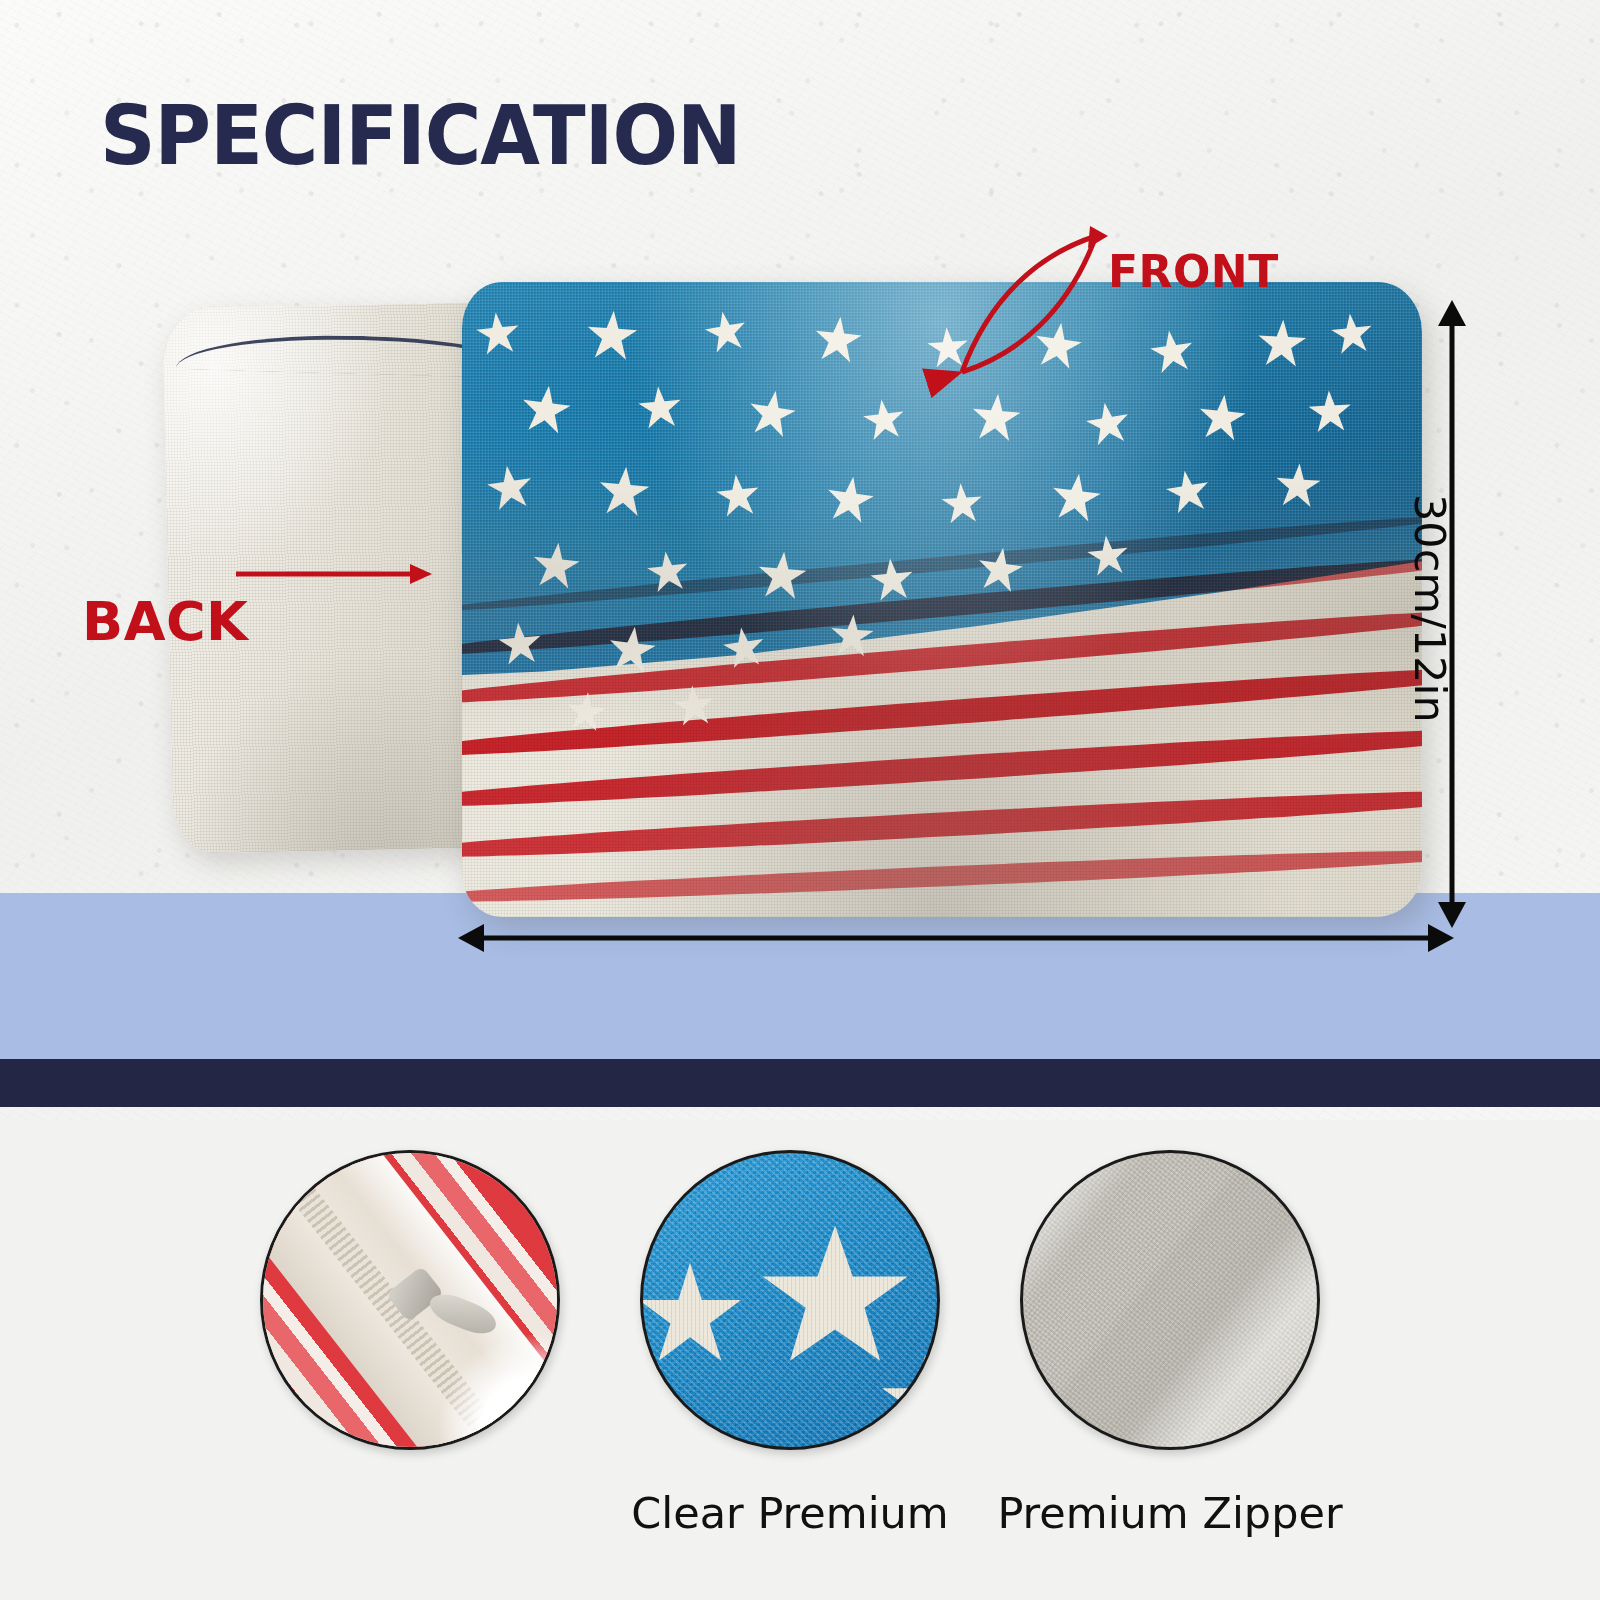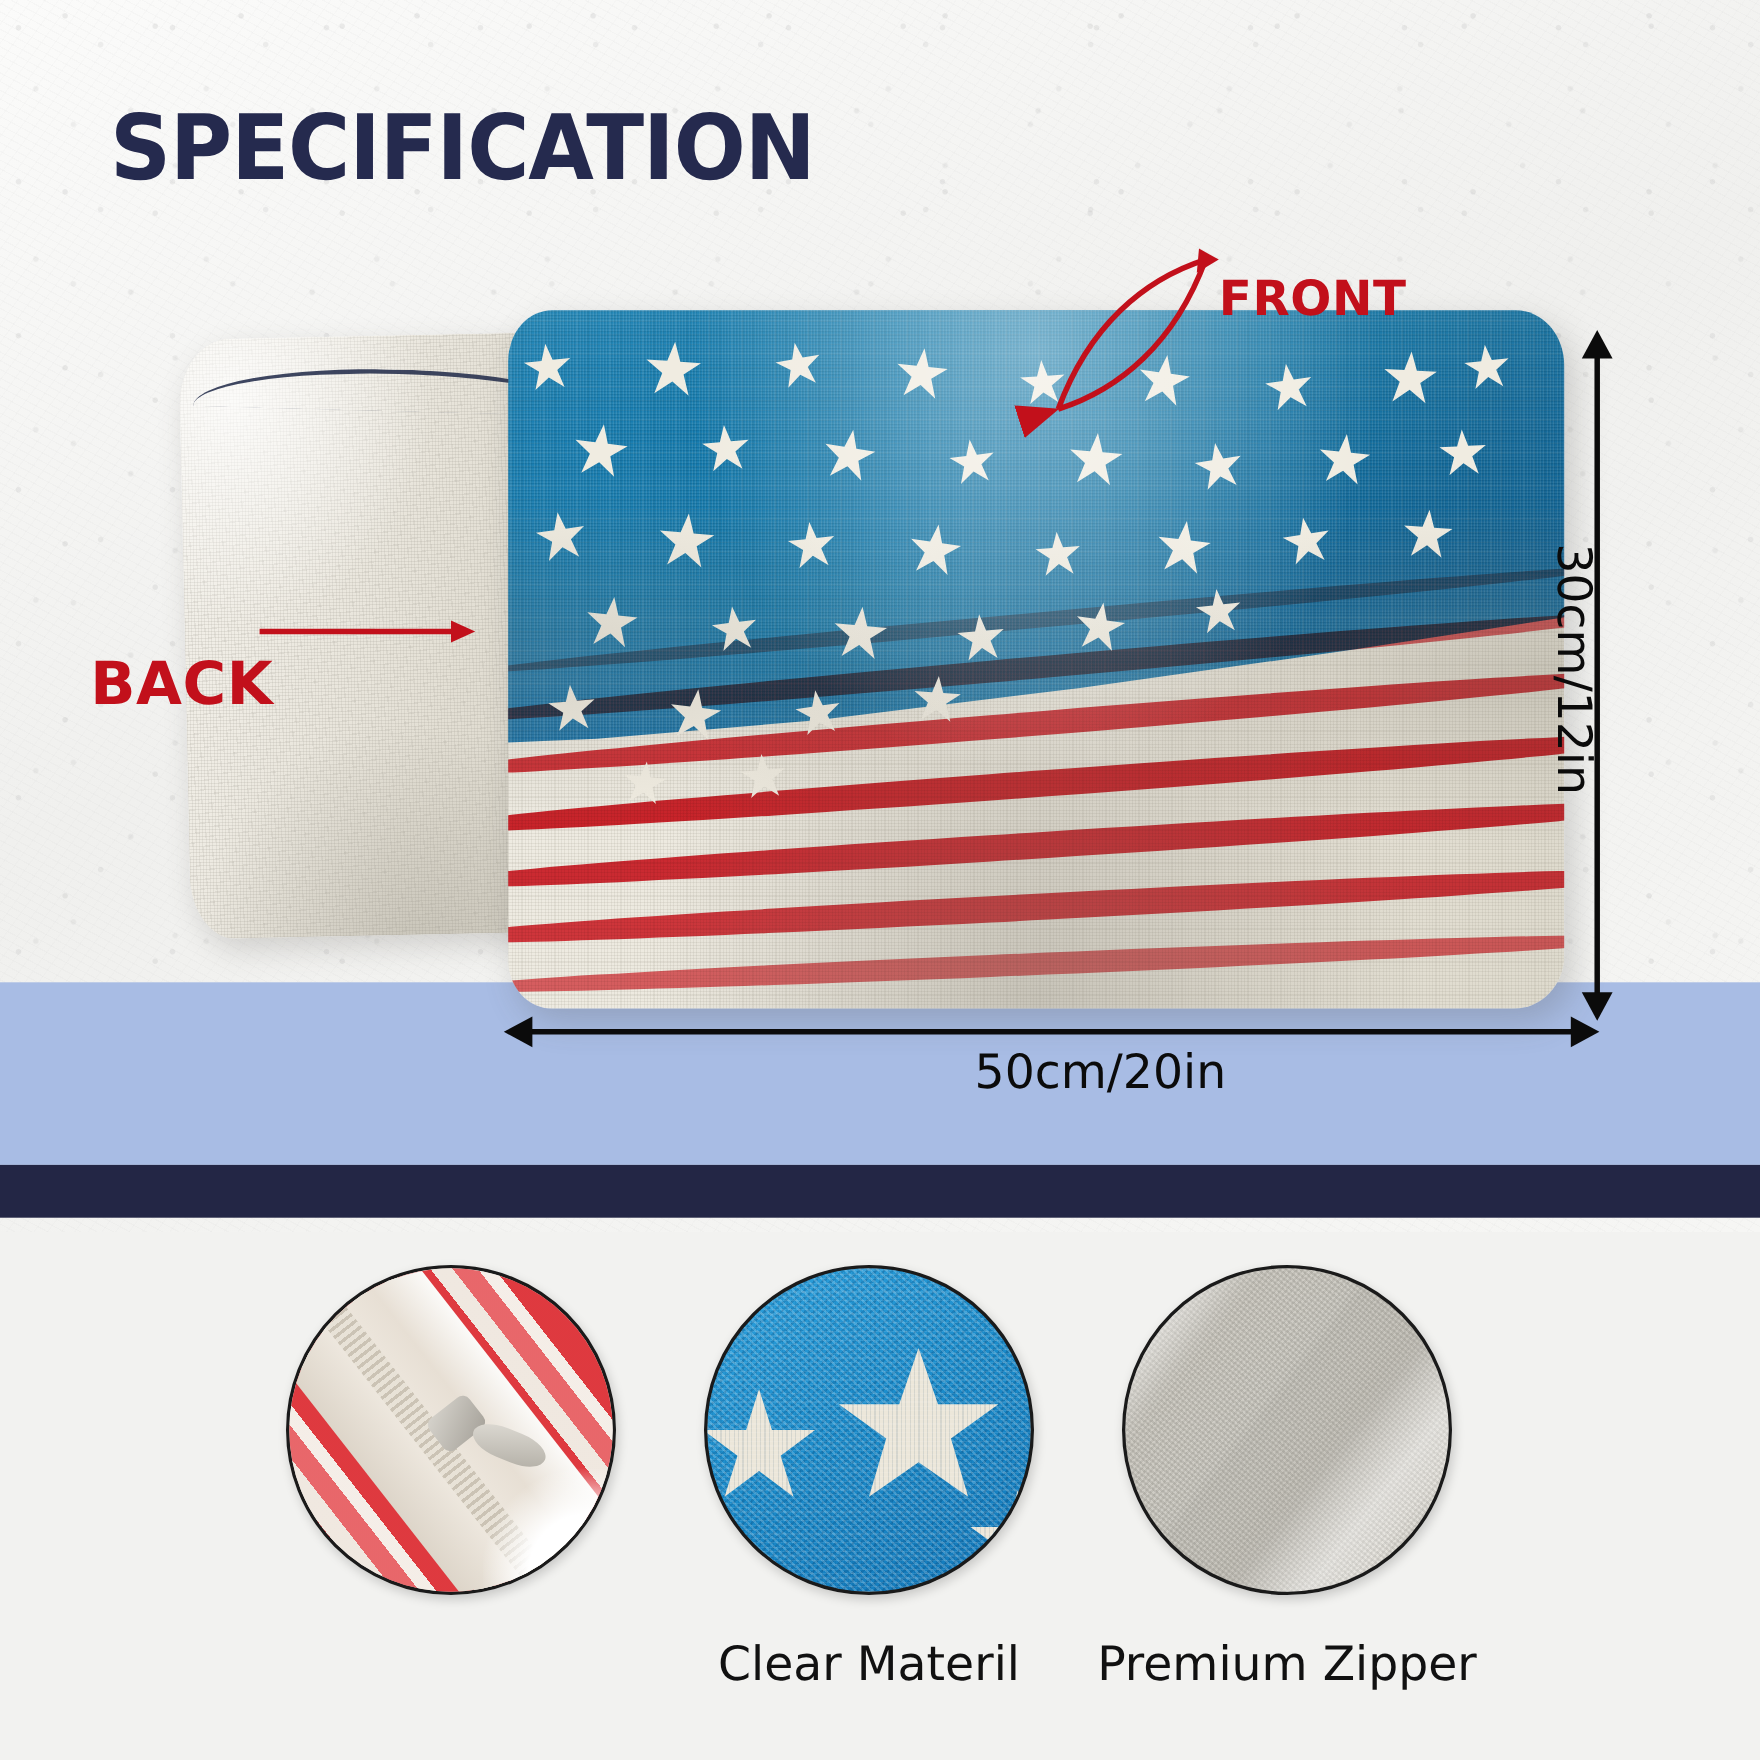--- a/index.html
+++ b/index.html
@@ -316,21 +316,20 @@
         <div class="star" style="left: 210px; top: 402px; width: 44px; height: 44px; transform: rotate(-5deg);"><svg viewBox="0 0 100 100" width="44" height="44">
             <polygon points="50,3 61,36 96,36 68,57 79,92 50,70 21,92 32,57 4,36 39,36" fill="#f0ece1"></polygon>
           </svg></div>
       </div>
     <div id="front-shade"></div>
   </div>
 
   <div class="red-label" id="label-front">FRONT</div>
   <div class="red-label" id="label-back">BACK</div>
 
-  <div class="dim-label" id="label-width">50cm/20in</div>
   <div class="dim-label" id="label-height">30cm/12in</div>
 
   <svg class="overlay" viewBox="0 0 1600 1600">
     <defs>
       <marker id="ah-red" markerWidth="9" markerHeight="9" refX="7.4" refY="3.1" orient="auto">
         <path d="M0,0 L7.6,3.1 L0,6.2 z" fill="#c2101b"></path>
       </marker>
       <marker id="ah-blk-s" markerWidth="8" markerHeight="8" refX="6.6" refY="2.8" orient="auto">
         <path d="M0,0 L6.8,2.8 L0,5.6 z" fill="#0b0b0b"></path>
       </marker>
@@ -393,16 +392,16 @@
 
   <div class="detail" id="detail-mat">
     <div style="position:absolute;inset:-20%;
                 background:linear-gradient(128deg,
                   rgba(255,255,255,0) 12%, rgba(255,255,255,.55) 22%, rgba(255,255,255,0) 32%,
                   rgba(110,108,100,.22) 46%, rgba(255,255,255,0) 56%,
                   rgba(255,255,255,.45) 68%, rgba(255,255,255,0) 78%,
                   rgba(110,108,100,.20) 90%);"></div>
   </div>
 
-  <div class="feat-label" style="left:580px">Clear Materil</div>
+  <div class="feat-label" style="left:580px">Clear Premium</div>
   <div class="feat-label" style="left:960px">Premium Zipper</div>
 
 </div>
 
 </body></html>

